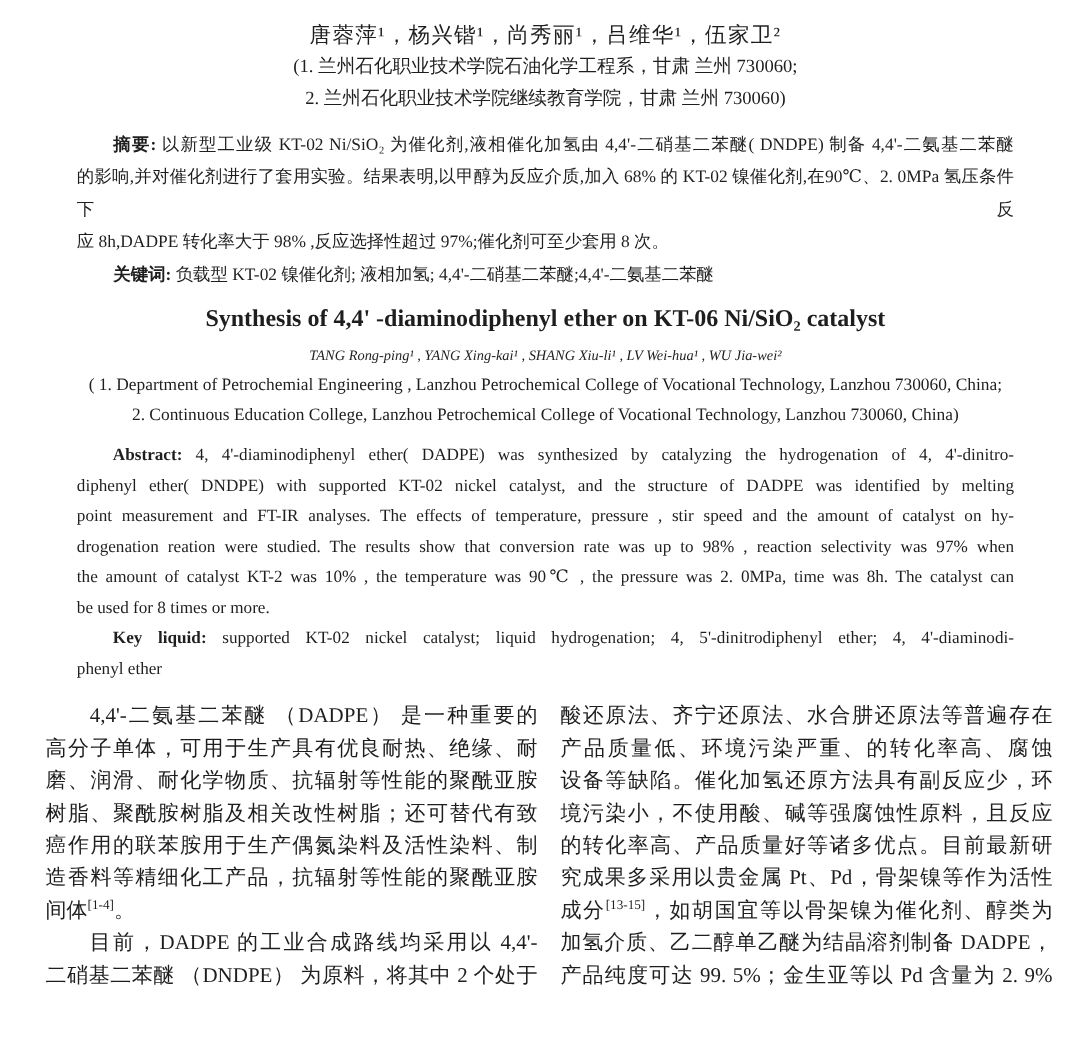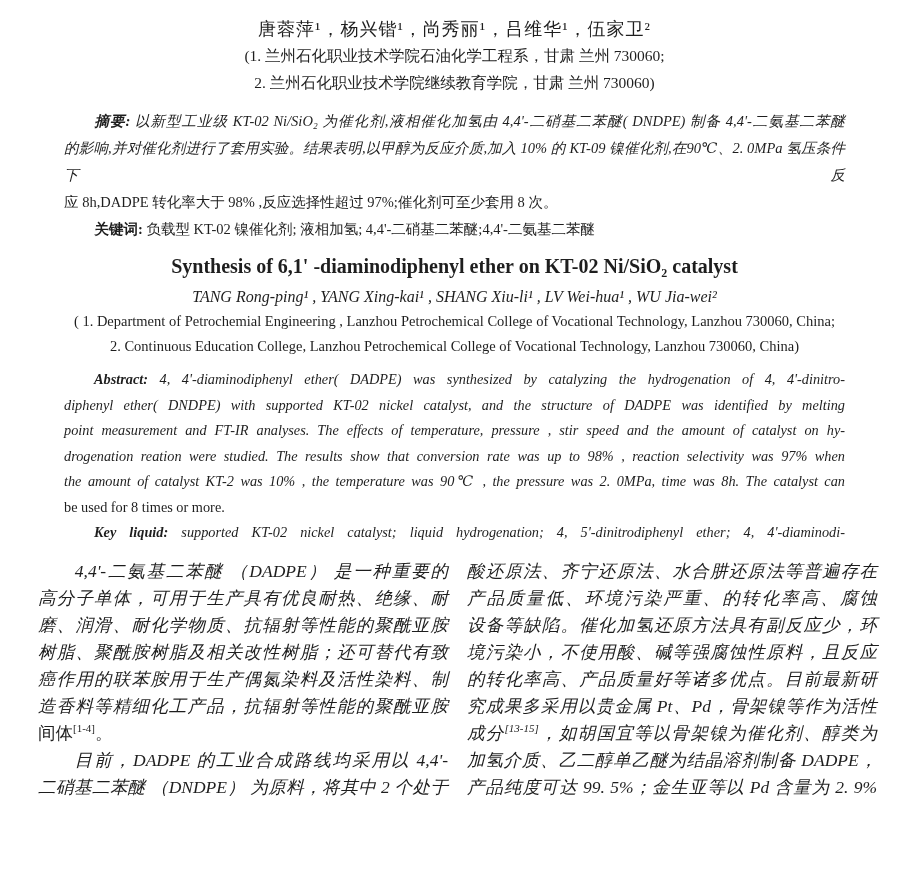--- a/index.html
+++ b/index.html
@@ -7,28 +7,28 @@
     position:relative;
     width:909px;height:874px;
     background:#ffffff;
     overflow:hidden;
     color:#1e1e1e;
     font-family:"Liberation Serif","DejaVu Serif",serif;
     box-sizing:border-box;
     padding-top:16px;
   }
   .c{text-align:center;}
-  .jl{text-align:justify;text-align-last:justify;font-style:italic;}
+  .jl{text-align:justify;text-align-last:justify;}
   .authors-cn{font-size:18px;line-height:26px;letter-spacing:1px;}
   .aff-cn{font-size:15.5px;line-height:27px;}
   .abs-cn{margin:12px 64px 0 64px;font-size:14.5px;line-height:27px;}
   .abs-cn .lbl,.abs-en .lbl,.kw .lbl{font-weight:bold;}
   .ind1{text-indent:2.1em;}
   .title-en{margin-top:10px;font-size:20px;font-weight:bold;line-height:27px;}
-  .authors-en{margin-top:4px;font-size:16px;font-style:italic;line-height:25px;}
+  .authors-en{margin-top:4px;font-size:12px;font-style:italic;line-height:25px;}
   .aff-en{font-size:14.5px;line-height:25px;}
   .abs-en{margin:8px 64px 0 64px;font-size:14.3px;line-height:25.5px;}
   .body-cols{
     display:flex;
     margin:12px 32px 0 38px;
     gap:19px;
   }
   .col{width:410px;font-size:17.5px;line-height:27px;}
   .bl{white-space:nowrap;}
   .bl.jl{white-space:normal;}
@@ -38,38 +38,39 @@
 <body>
 
 <div class="page">
 
   <div class="authors-cn c">唐蓉萍¹，杨兴锴¹，尚秀丽¹，吕维华¹，伍家卫²</div>
   <div class="aff-cn c">(1. 兰州石化职业技术学院石油化学工程系，甘肃 兰州 730060;</div>
   <div class="aff-cn c">2. 兰州石化职业技术学院继续教育学院，甘肃 兰州 730060)</div>
 
   <div class="abs-cn">
     <div class="ind1 jl"><span class="lbl">摘要:</span> <span>以新型工业级 KT-02 Ni/SiO₂ 为催化剂,液相催化加氢由 4,4'-二硝基二苯醚( DNDPE) 制备 4,4'-二氨基二苯醚</span></div>
-    <div class="jl">的影响,并对催化剂进行了套用实验。结果表明,以甲醇为反应介质,加入 10% 的 KT-09 镍催化剂,在90℃、2. 0MPa 氢压条件下反</div>
+    <div class="jl">的影响,并对催化剂进行了套用实验。结果表明,以甲醇为反应介质,加入 68% 的 KT-02 镍催化剂,在90℃、2. 0MPa 氢压条件下反</div>
     <div>应 8h,DADPE 转化率大于 98% ,反应选择性超过 97%;催化剂可至少套用 8 次。</div>
     <div class="ind1"><span class="lbl">关键词:</span> <span>负载型 KT-02 镍催化剂; 液相加氢; 4,4'-二硝基二苯醚;4,4'-二氨基二苯醚</span></div>
   </div>
 
-  <div class="title-en c">Synthesis of 6,1' -diaminodiphenyl ether on KT-02 Ni/SiO₂ catalyst</div>
+  <div class="title-en c">Synthesis of 4,4' -diaminodiphenyl ether on KT-06 Ni/SiO₂ catalyst</div>
   <div class="authors-en c">TANG Rong-ping¹ , YANG Xing-kai¹ , SHANG Xiu-li¹ , LV Wei-hua¹ , WU Jia-wei²</div>
   <div class="aff-en c">( 1. Department of Petrochemial Engineering , Lanzhou Petrochemical College of Vocational Technology, Lanzhou 730060, China;</div>
   <div class="aff-en c">2. Continuous Education College, Lanzhou Petrochemical College of Vocational Technology, Lanzhou 730060, China)</div>
 
   <div class="abs-en">
     <div class="ind1 jl"><span class="lbl">Abstract:</span> <span>4, 4'-diaminodiphenyl ether( DADPE) was synthesized by catalyzing the hydrogenation of 4, 4'-dinitro-</span></div>
     <div class="jl">diphenyl ether( DNDPE) with supported KT-02 nickel catalyst, and the structure of DADPE was identified by melting</div>
     <div class="jl">point measurement and FT-IR analyses. The effects of temperature, pressure , stir speed and the amount of catalyst on hy-</div>
     <div class="jl">drogenation reation were studied. The results show that conversion rate was up to 98% , reaction selectivity was 97% when</div>
     <div class="jl">the amount of catalyst KT-2 was 10% , the temperature was 90℃ , the pressure was 2. 0MPa, time was 8h. The catalyst can</div>
     <div>be used for 8 times or more.</div>
     <div class="ind1 jl"><span class="lbl">Key liquid:</span> <span>supported KT-02 nickel catalyst; liquid hydrogenation; 4, 5'-dinitrodiphenyl ether; 4, 4'-diaminodi-</span></div>
+    <div>phenyl ether</div>
   </div>
 
   <div class="body-cols">
     <div class="col">
       <div class="bl ind1 jl">4,4'-二氨基二苯醚 （DADPE） 是一种重要的</div>
       <div class="bl jl">高分子单体，可用于生产具有优良耐热、绝缘、耐</div>
       <div class="bl jl">磨、润滑、耐化学物质、抗辐射等性能的聚酰亚胺</div>
       <div class="bl jl">树脂、聚酰胺树脂及相关改性树脂；还可替代有致</div>
       <div class="bl jl">癌作用的联苯胺用于生产偶氮染料及活性染料、制</div>
       <div class="bl jl">造香料等精细化工产品，抗辐射等性能的聚酰亚胺</div>

